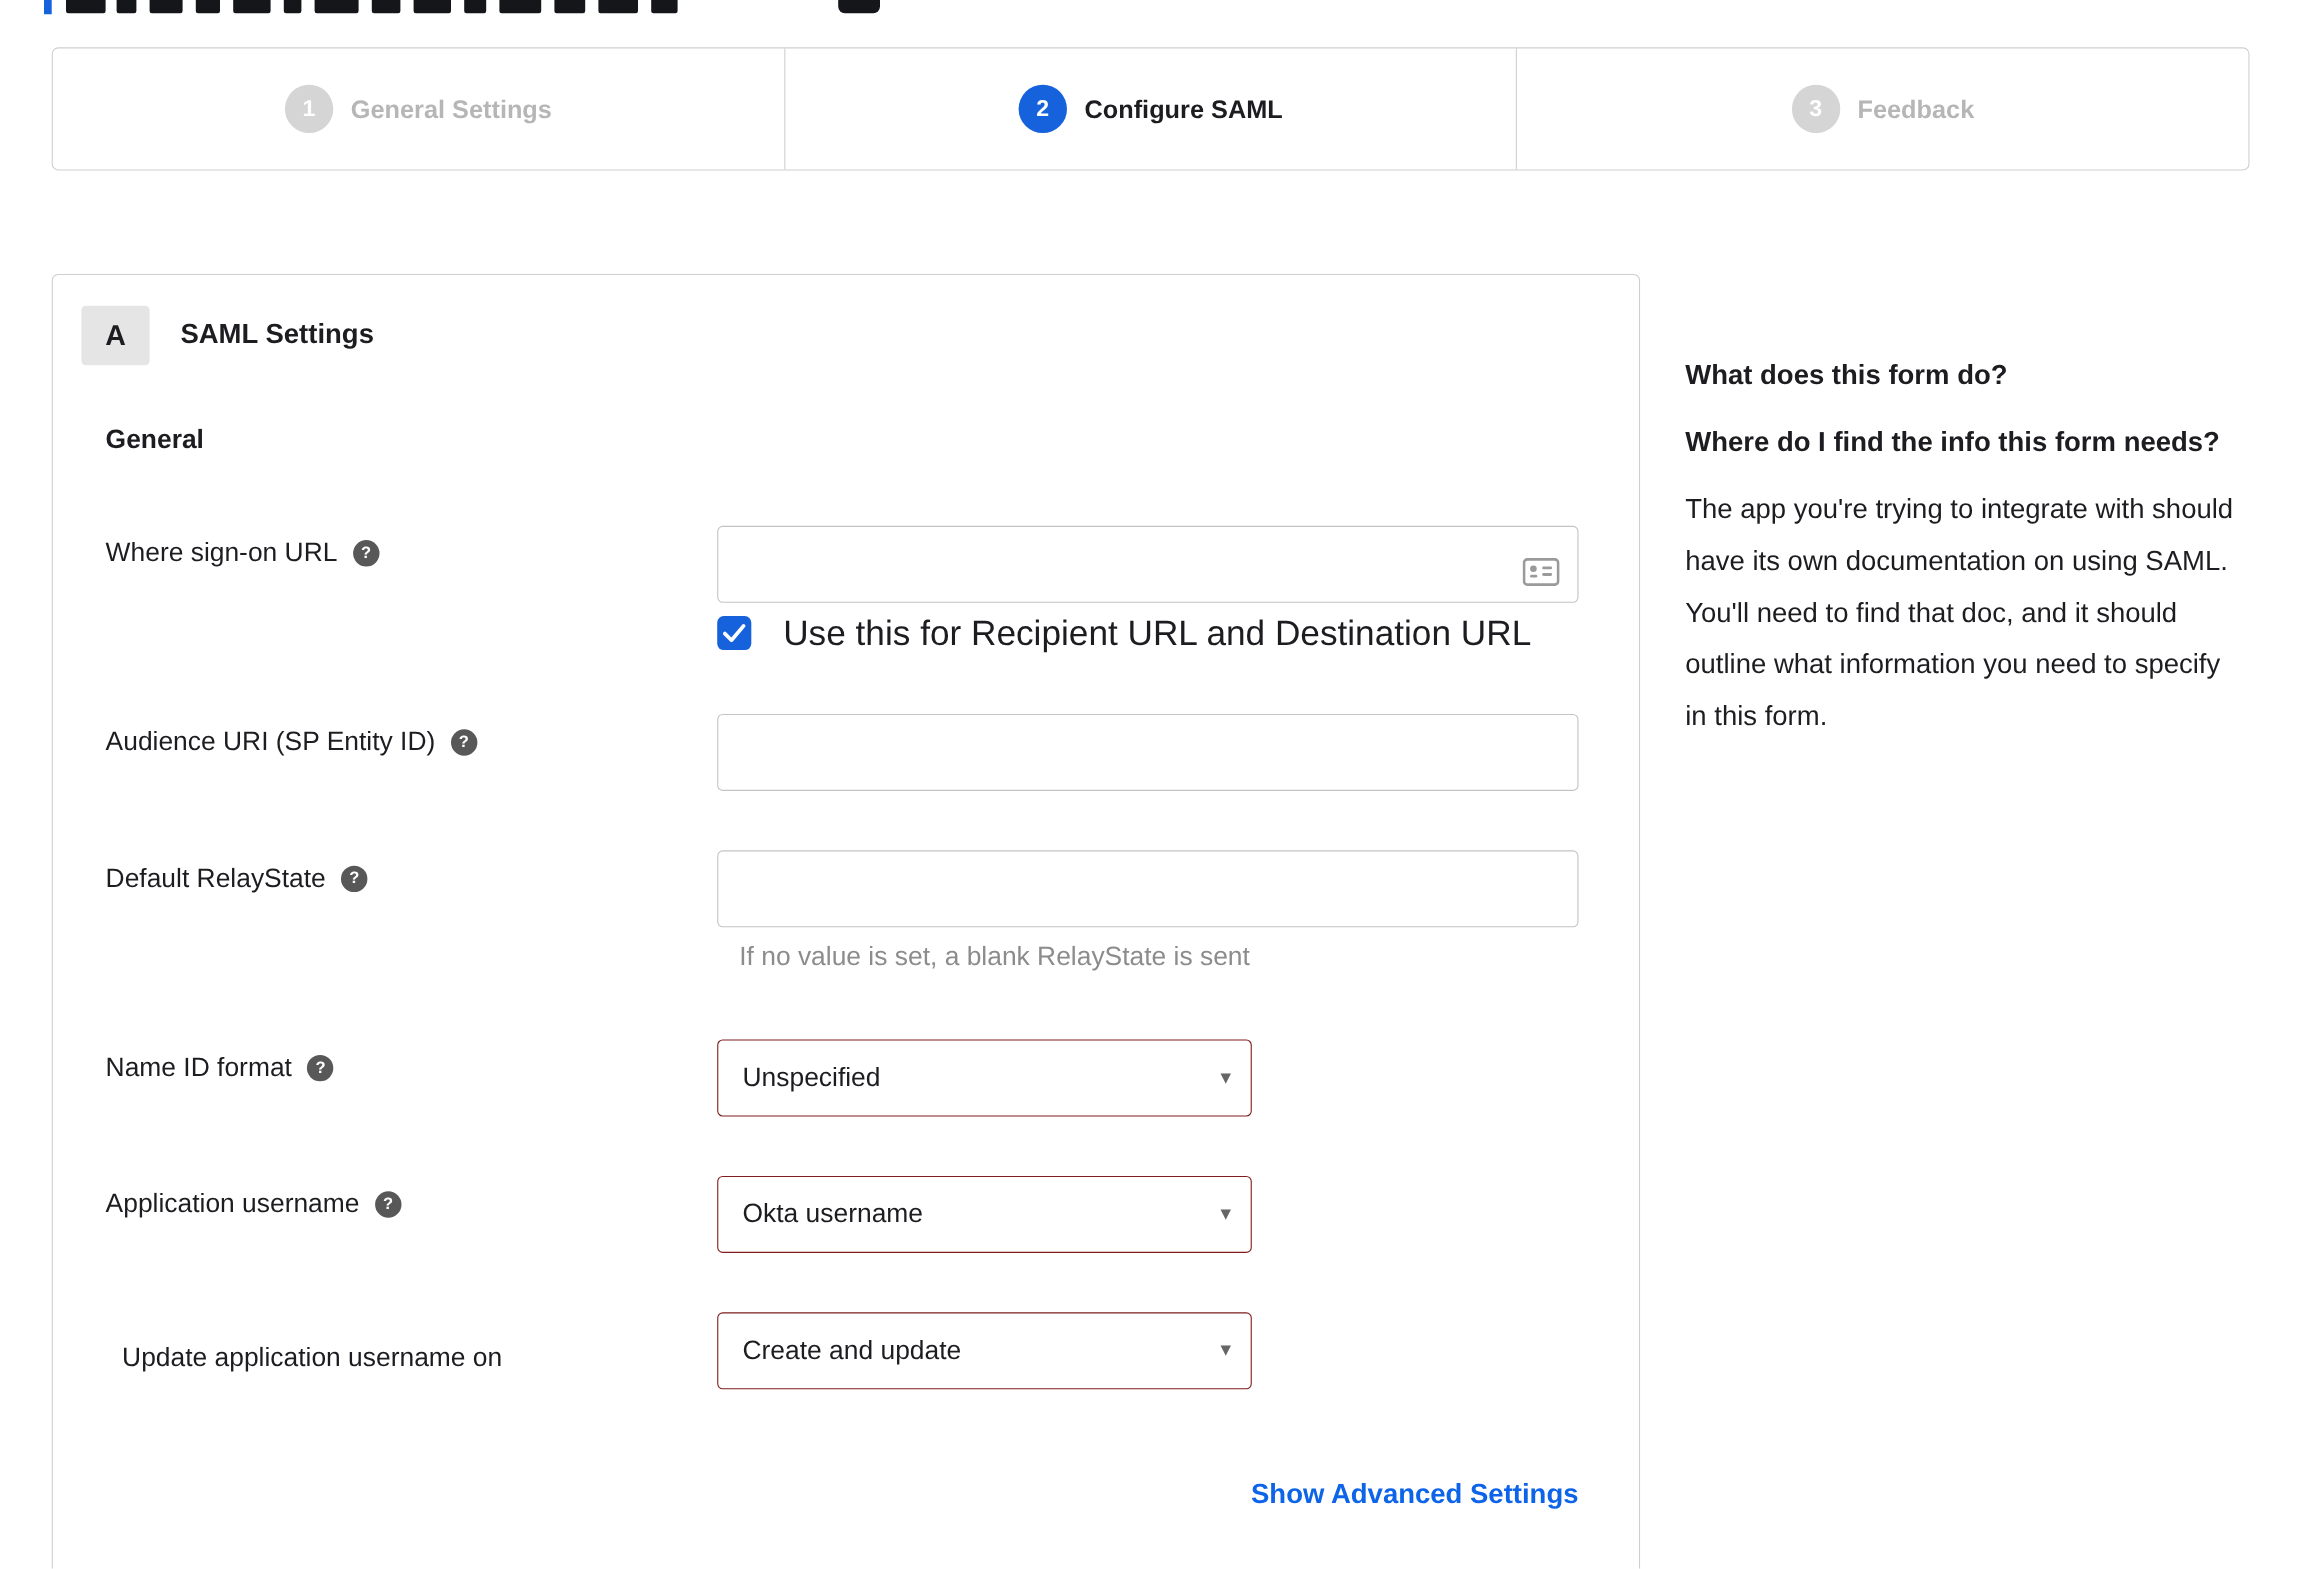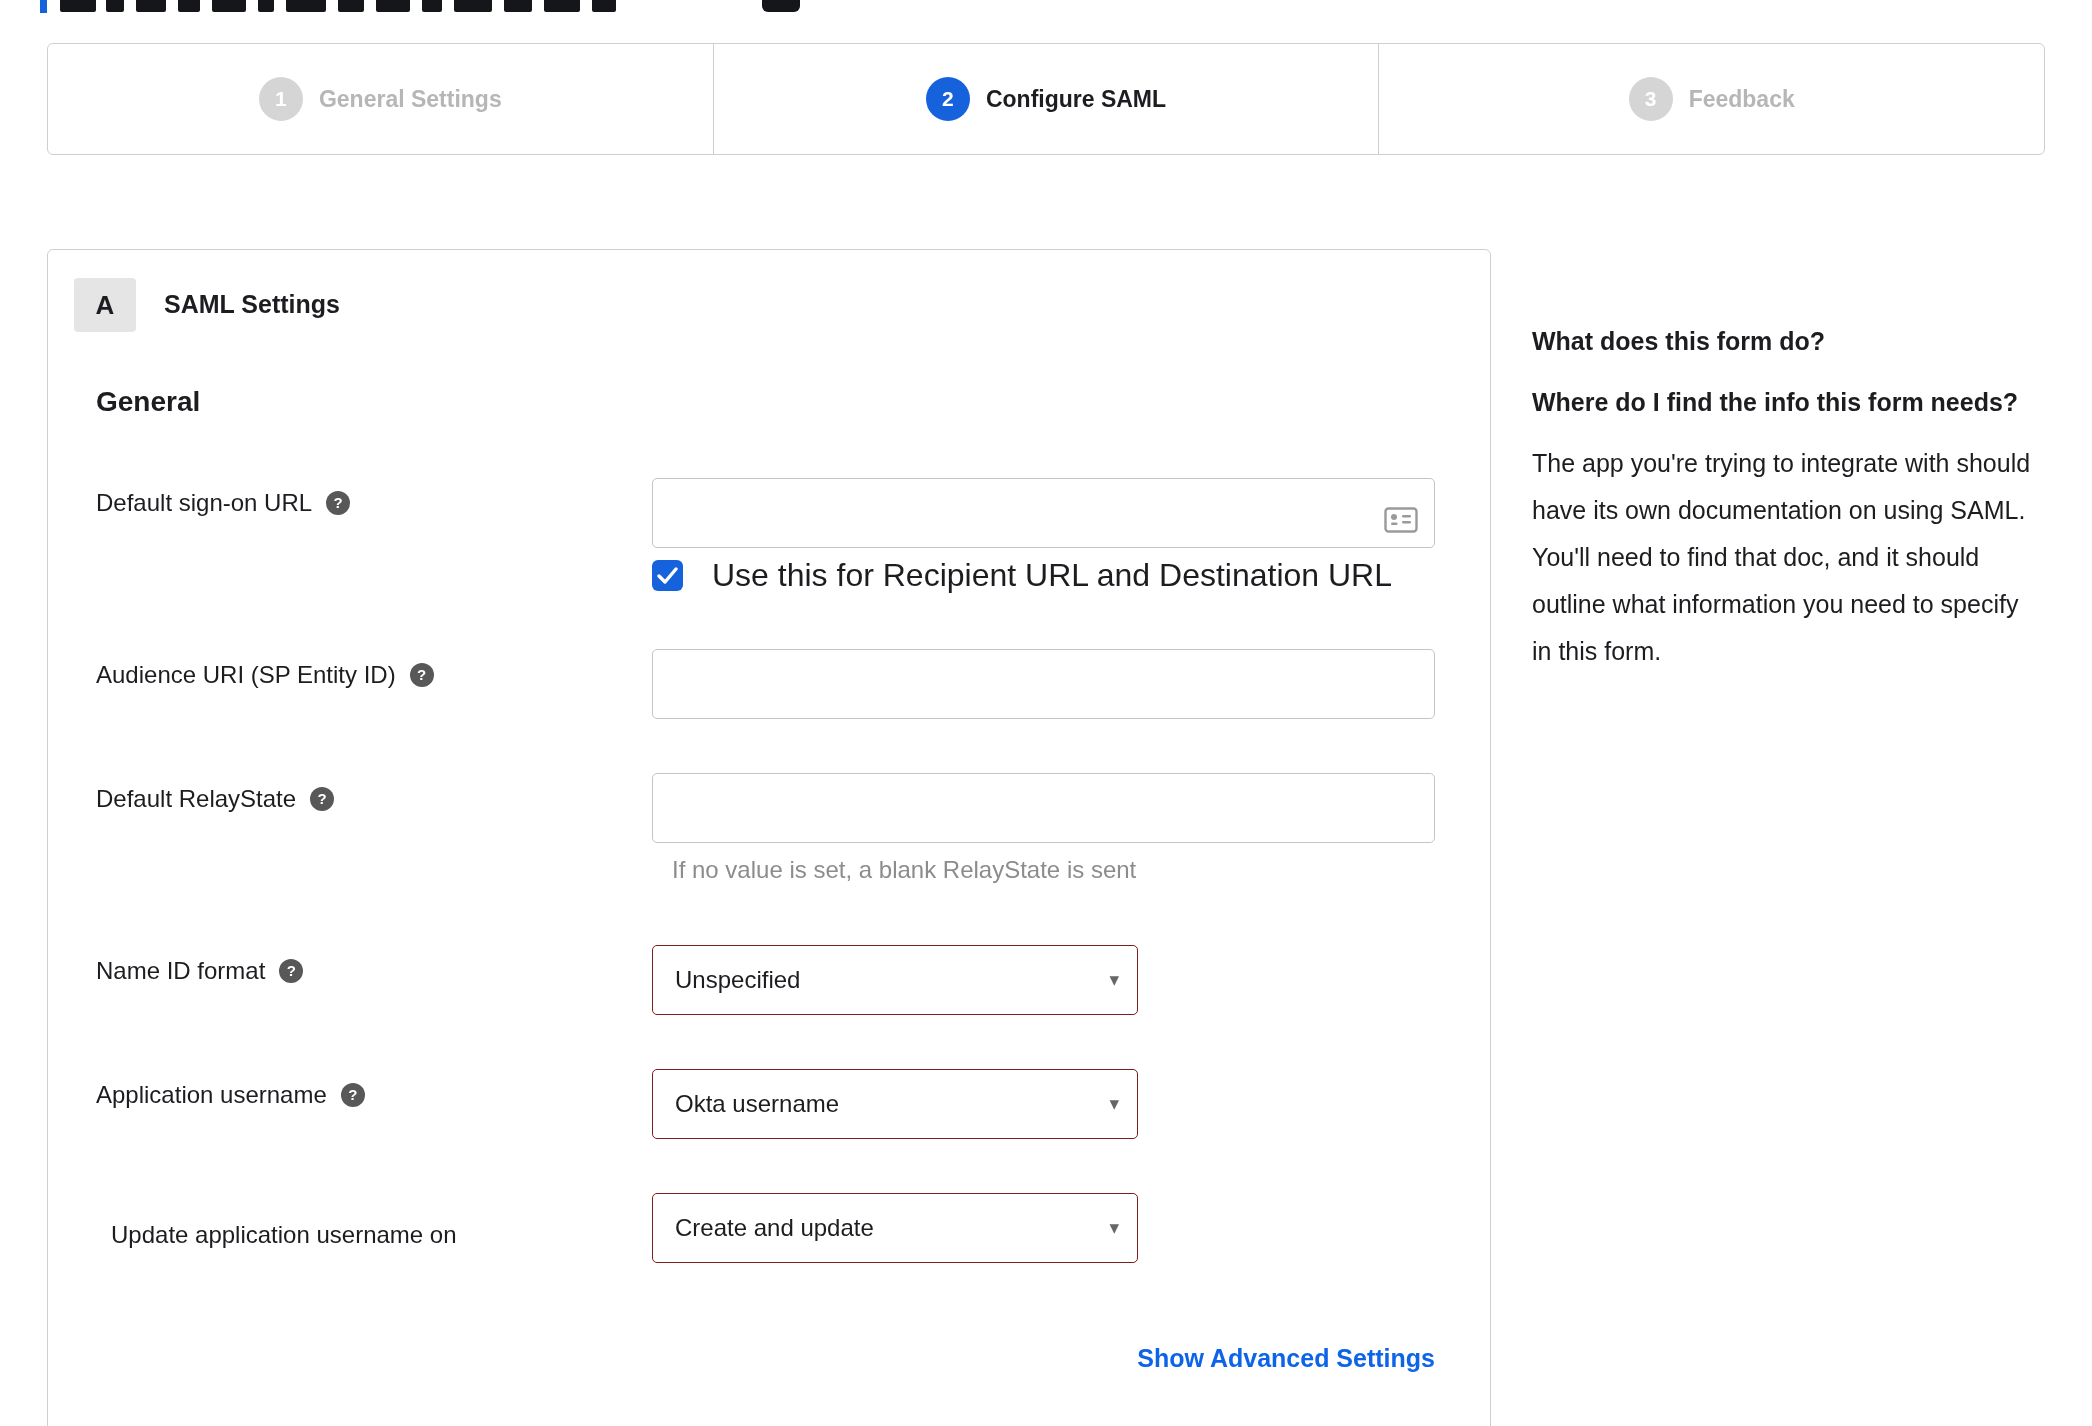--- a/index.html
+++ b/index.html
@@ -36,21 +36,21 @@
   .panel {
     position:absolute; left:47px; top:249px; width:1444px; height:1260px;
     border:1px solid #cfcfcf; border-radius:6px; background:#fff;
   }
   .badge-a {
     position:absolute; left:26px; top:28px; width:62px; height:54px;
     background:#e5e5e5; border-radius:4px; font-size:26px; font-weight:bold;
     display:flex; align-items:center; justify-content:center;
   }
   .panel-title { position:absolute; left:116px; top:40px; font-size:25px; font-weight:bold; }
-  .section-heading { position:absolute; left:48px; top:136px; font-size:28px; font-weight:bold; }
+  .section-heading { position:absolute; left:48px; top:136px; font-size:24px; font-weight:bold; }
 
   .field-label { position:absolute; left:48px; display:flex; align-items:center; gap:14px; font-size:24px; line-height:30px; }
   .help-icon {
     width:24px; height:24px; border-radius:50%; background:#585858; color:#fff;
     font-size:15px; font-weight:bold; display:inline-flex; align-items:center; justify-content:center;
     cursor:pointer; flex:0 0 auto;
   }
 
   .text-input {
     position:absolute; left:604px; width:783px; height:70px;
@@ -121,21 +121,21 @@
   </div>
 </div>
 
 <div class="panel">
 
   <div class="badge-a">A</div>
   <div class="panel-title">SAML Settings</div>
   <div class="section-heading">General</div>
 
   <div class="field-label" style="top:238px;">
-    <span>Default sign-on URL</span>
+    <span>Where sign-on URL</span>
     <span class="help-icon">?</span>
   </div>
   <input class="text-input" style="top: 228px;" type="text" value="">
   <svg class="card-icon" style="left:1336px; top:257px;" width="34" height="26" viewBox="0 0 34 26">
     <rect x="1.5" y="1.5" width="31" height="23" rx="3" fill="none" stroke="#9a9a9a" stroke-width="2.4"></rect>
     <circle cx="10" cy="10" r="3" fill="#9a9a9a"></circle>
     <rect x="7" y="15.5" width="6.5" height="2.6" rx="1.3" fill="#9a9a9a"></rect>
     <rect x="18" y="8" width="9" height="2.6" rx="1.3" fill="#9a9a9a"></rect>
     <rect x="18" y="14" width="9" height="2.6" rx="1.3" fill="#9a9a9a"></rect>
   </svg>

